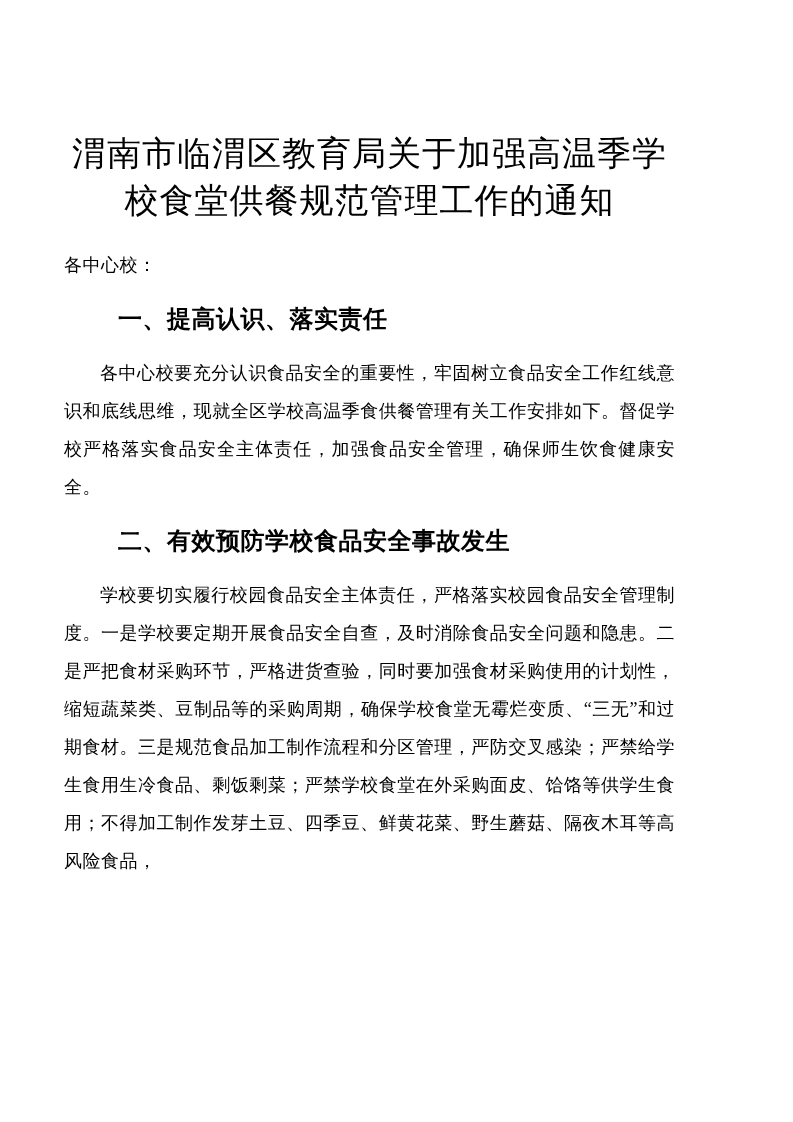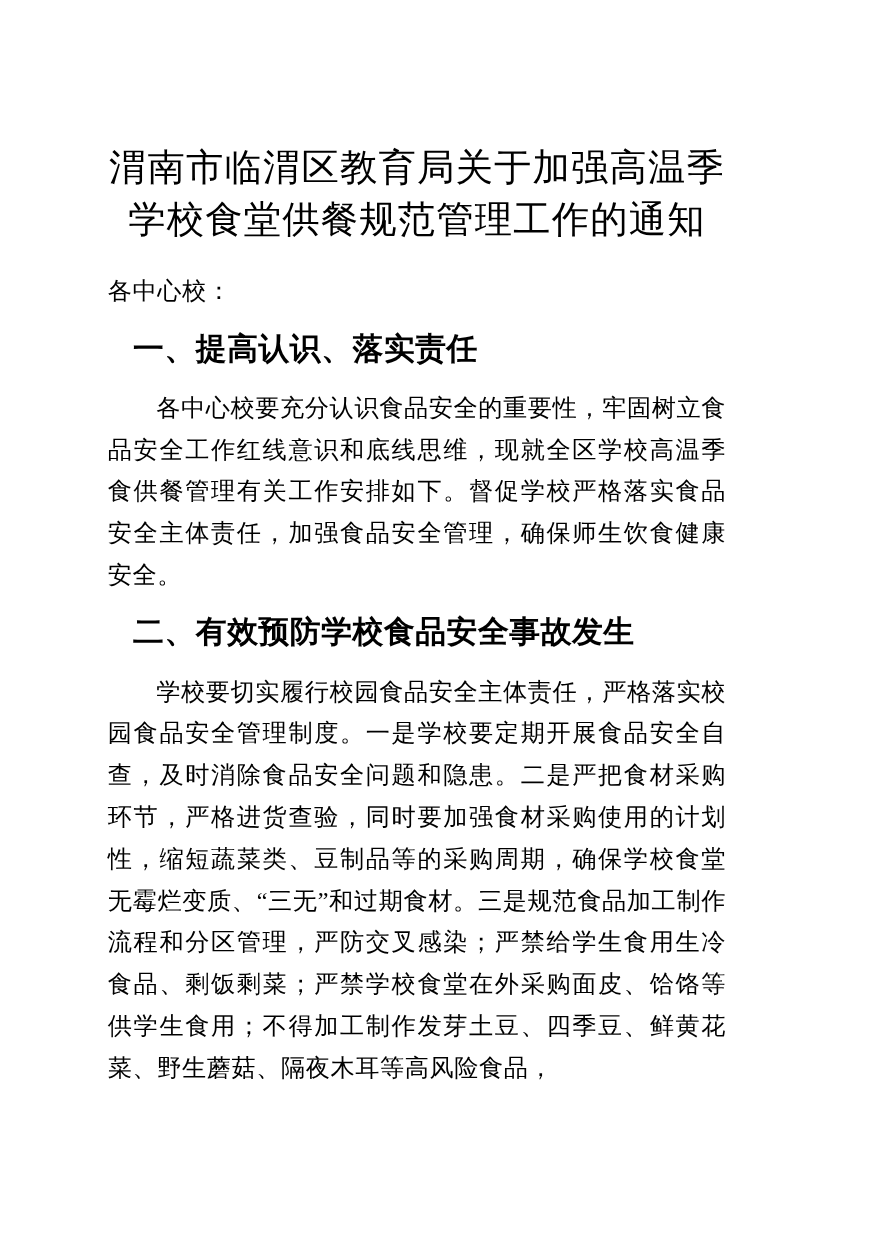--- a/index.html
+++ b/index.html
@@ -7,51 +7,51 @@
     padding: 0;
     background: #ffffff;
   }
   .page {
     position: relative;
     width: 793px;
     height: 1122px;
     margin: 0 auto;
     background: #ffffff;
     box-sizing: border-box;
-    padding: 130px 118px 0 83px;
+    padding: 130px 118px 0 64px;
     color: #000000;
     font-family: "Liberation Serif", "DejaVu Serif", serif;
     overflow: hidden;
   }
   .doc-title {
     margin: 0 0 22px 0;
     font-size: 34px;
     line-height: 47px;
     font-weight: normal;
     text-align: center;
     letter-spacing: 1px;
   }
   .doc-body p {
-    margin: 15px;
-    font-size: 22px;
+    margin: 0;
+    font-size: 18px;
     line-height: 38px;
     text-align: justify;
     text-justify: inter-ideograph;
     letter-spacing: 0.5px;
   }
   p.salutation {
     text-indent: 0;
   }
   p.para {
     text-indent: 2em;
   }
   .section-heading {
-    margin: 0;
-    font-family: Liberation Serif, serif;
-    font-size: 28px;
+    margin: 16px;
+    font-family: Liberation Sans, sans-serif;
+    font-size: 24px;
     font-weight: bold;
     line-height: 38px;
     text-indent: 38px;
     text-align: left;
     letter-spacing: 0.5px;
   }
 </style>
 </head>
 <body>
 

